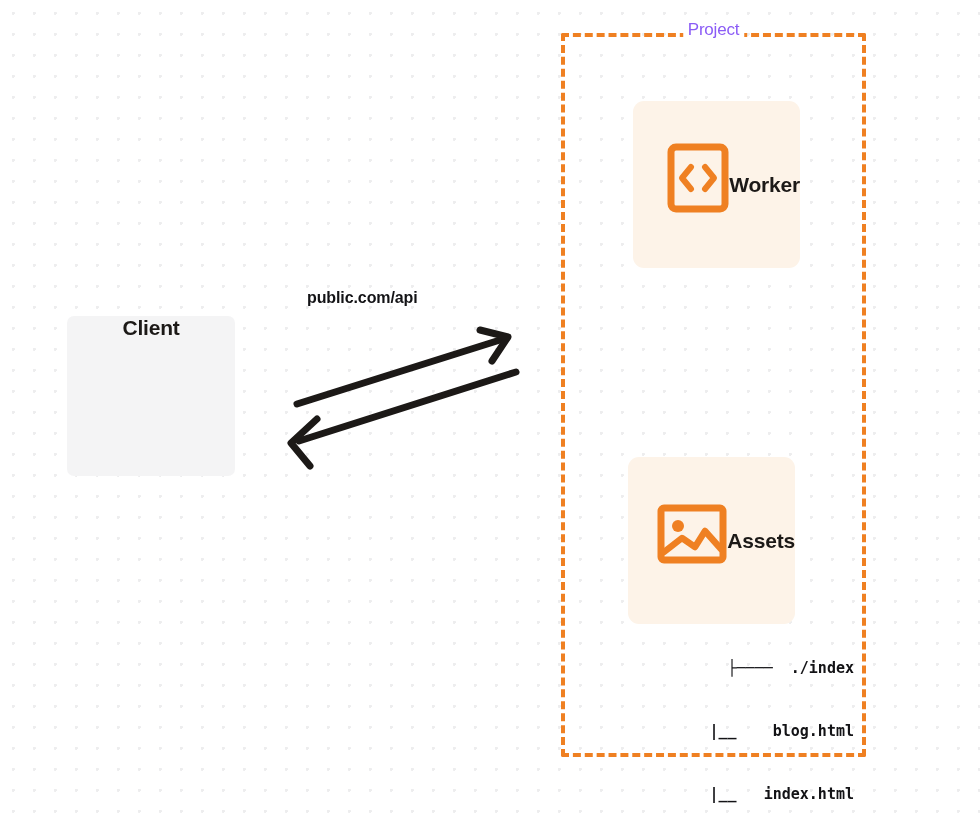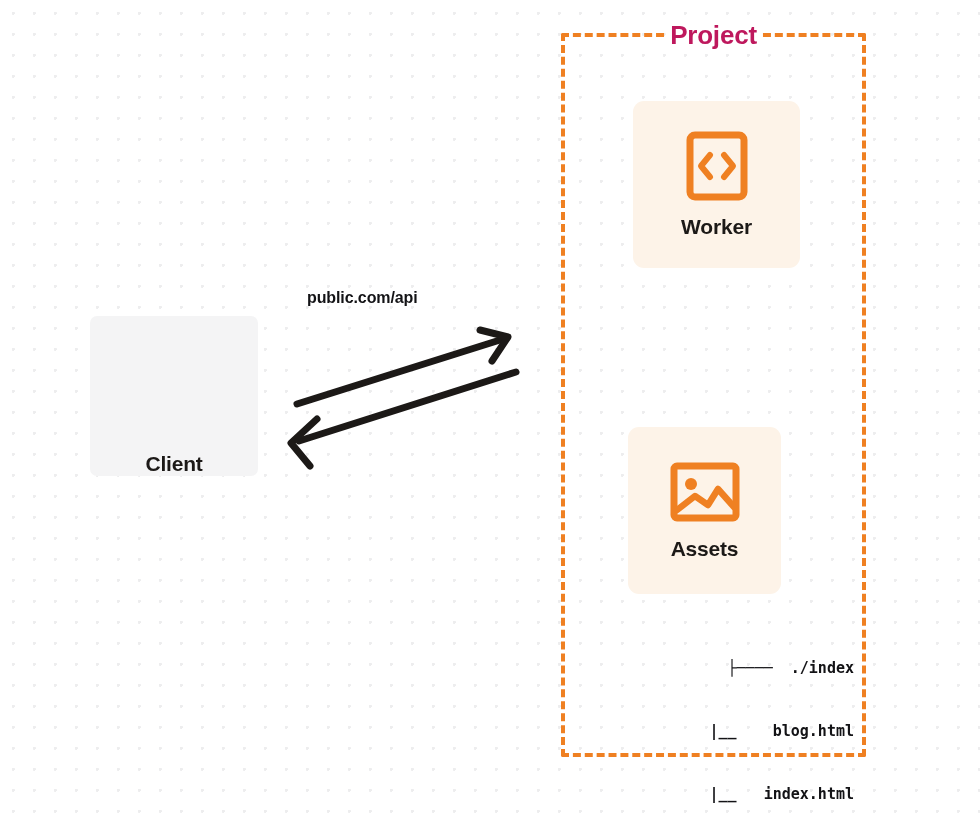--- a/index.html
+++ b/index.html
@@ -21,28 +21,28 @@
     height: 818px;
     background-color: #ffffff;
     background-image: radial-gradient(circle at 1.4px 1.4px, #ededee 1.4px, rgba(255,255,255,0) 1.5px);
     background-size: 21px 21px;
     background-position: 12px 12px;
   }
 
   
   #client-node {
     position: absolute;
-    left: 90px;
+    left: 67px;
     top: 316px;
     width: 168px;
     height: 160px;
     background: #f4f4f5;
     border-radius: 7px;
     display: flex;
-    align-items: flex-end;
+    align-items: flex-start;
     justify-content: center;
   }
   .node-title {
     font-size: 21px;
     font-weight: bold;
     color: #1c1917;
     letter-spacing: -0.2px;
   }
 
   
@@ -80,47 +80,47 @@
     border-radius: 2px;
     box-sizing: border-box;
   }
   #project-label {
     position: absolute;
     left: 50%;
     top: -13px;
     transform: translateX(-50%);
     background: #ffffff;
     padding: 0 5px;
-    font-size: 26px;
-    font-weight: bold;
-    color: #be185d;
+    font-size: 17px;
+    font-weight: normal;
+    color: #8b5cf6;
     letter-spacing: -0.2px;
     white-space: nowrap;
   }
 
   
   .service-card {
     position: absolute;
     background: #fdf3e8;
     border-radius: 11px;
     display: flex;
-    flex-direction: column;
+    flex-direction: row;
     align-items: center;
-    justify-content: center;
+    justify-content: flex-end;
   }
   #worker-card {
     left: 72px;
     top: 68px;
     width: 167px;
     height: 167px;
   }
   #assets-card {
     left: 67px;
-    top: 394px;
-    width: 153px;
+    top: 424px;
+    width: 167px;
     height: 167px;
   }
   .service-icon {
     display: block;
     margin-bottom: 14px;
   }
 
   
   #assets-tree {
     position: absolute;

